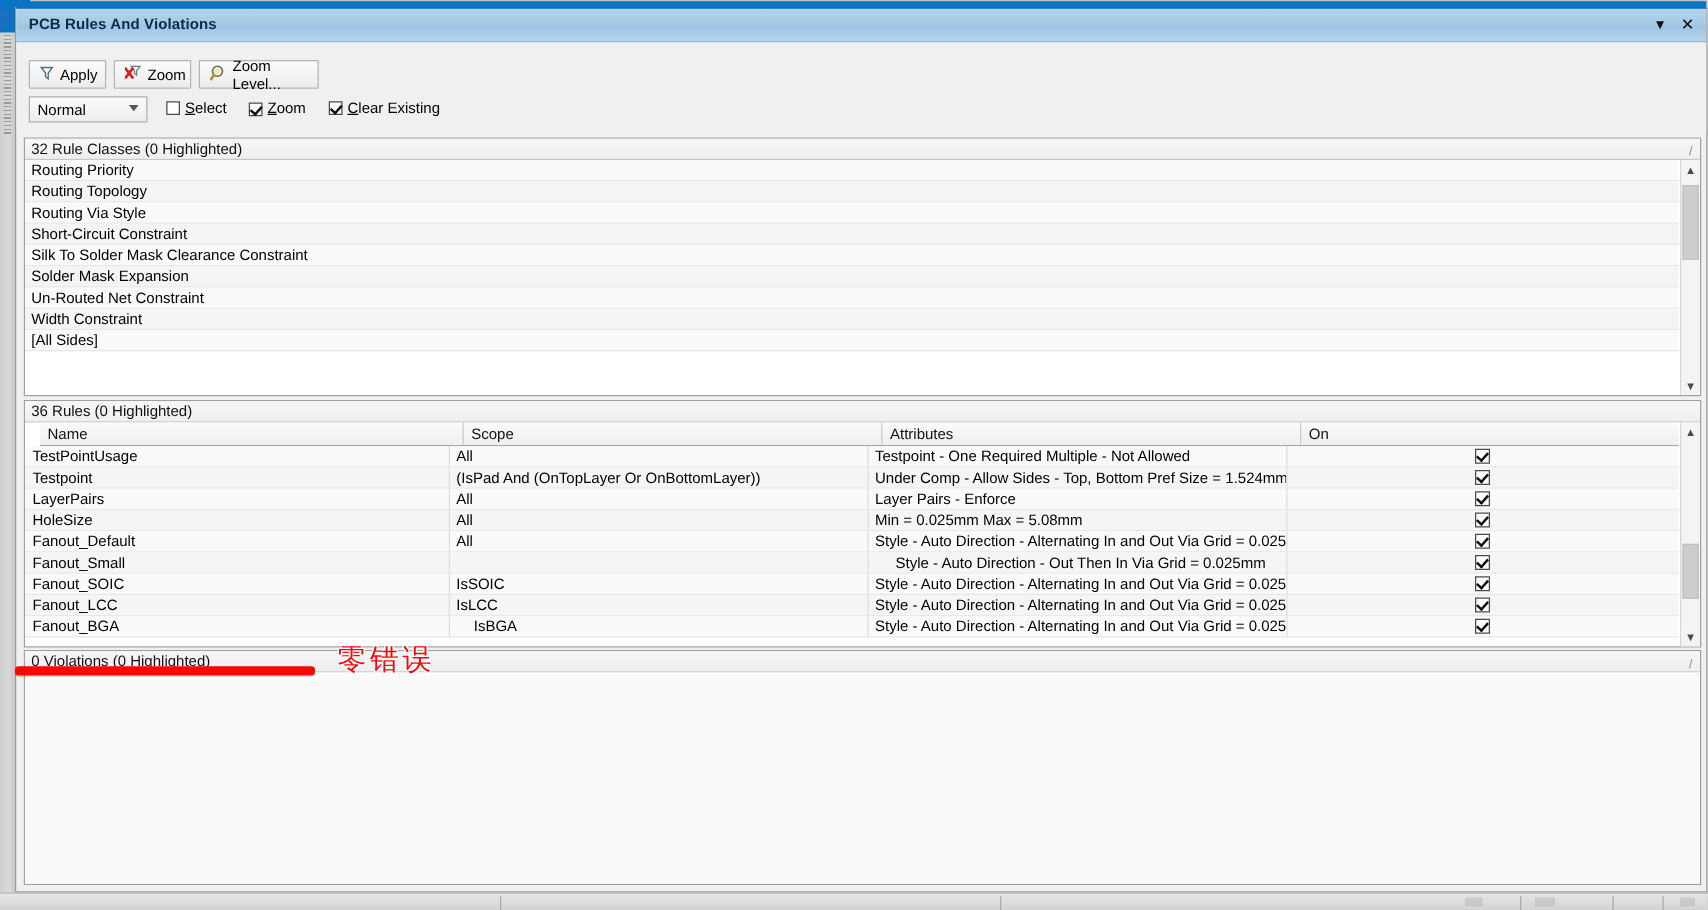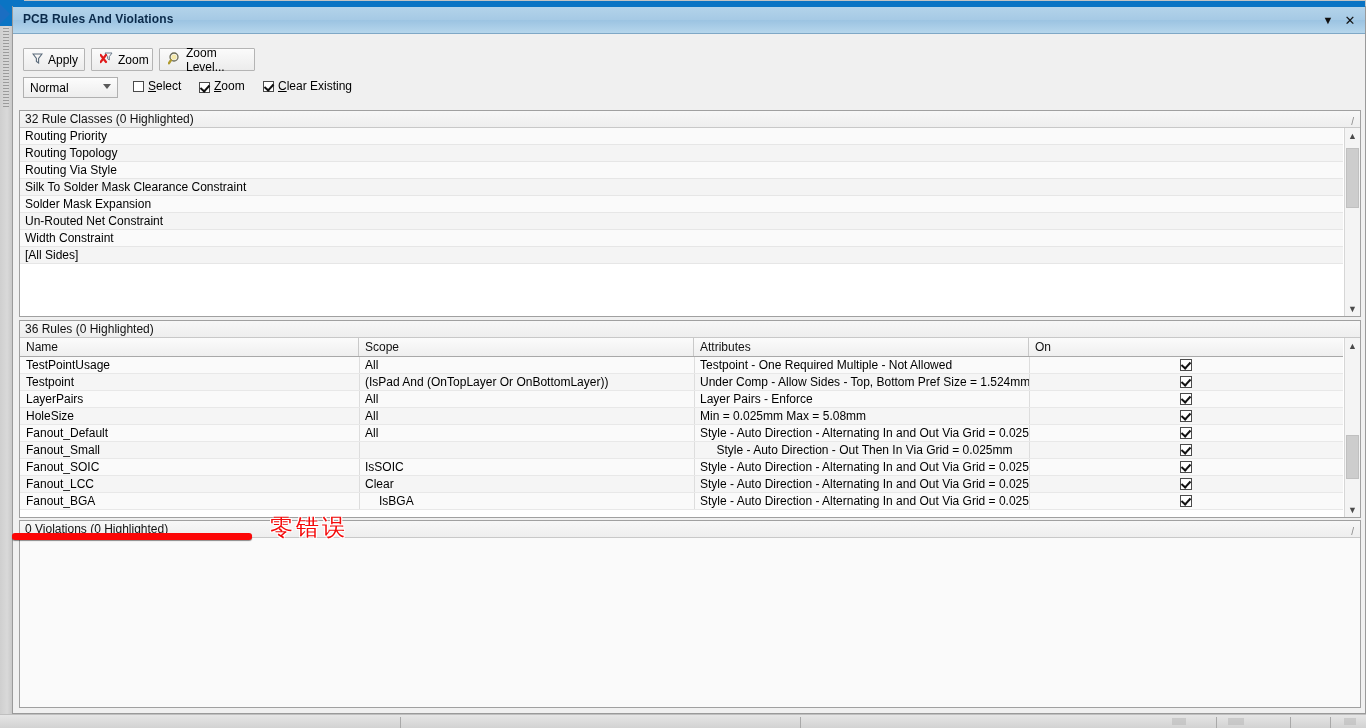--- a/index.html
+++ b/index.html
@@ -58,21 +58,21 @@
     font-size:12px;padding-left:5px;line-height:17px;box-sizing:border-box;color:#111;}
   .grp-header .sortmark{position:absolute;right:6px;top:2px;font-size:10px;color:#8a8a8a;}
 
   .rowarea{position:absolute;left:0;right:0;overflow:hidden;}
   .lrow{height:17px;line-height:17px;font-size:12px;padding-left:5px;
     border-bottom:1px solid #e6e6e6;background:#fafafa;box-sizing:border-box;
     white-space:nowrap;cursor:default;}
   .lrow:nth-child(even){background:#f4f4f4;}
 
   
-  .colhead{position:absolute;left:0;right:0;height:19px;
+  .colhead{position:absolute;left:12px;right:0;height:19px;
     background:linear-gradient(180deg,#fbfbfb,#efefef);border-bottom:1px solid #a8a8a8;
     box-sizing:border-box;}
   .colhead .cell{position:absolute;top:0;height:18px;line-height:18px;font-size:12px;
     padding-left:6px;border-right:1px solid #c9c9c9;box-sizing:border-box;color:#111;cursor:pointer;}
   .grow{position:relative;height:17px;border-bottom:1px solid #e8e8e8;background:#fafafa;box-sizing:border-box;}
   .grow:nth-child(even){background:#f5f5f5;}
   .gcell{position:absolute;top:0;height:17px;line-height:17px;font-size:12px;
     padding-left:6px;box-sizing:border-box;white-space:nowrap;overflow:hidden;}
   .gdiv{position:absolute;top:0;bottom:0;width:1px;background:#ddd;}
 
@@ -172,20 +172,21 @@
 
   <div class="listframe" style="left:6px;top:103px;width:1342px;height:207px;">
     <div class="grp-header">
       <span>32 Rule Classes (0 Highlighted)</span>
       <span class="sortmark">/</span>
     </div>
     <div class="rowarea" id="rc-rows" style="top:17px;bottom:0;right:17px;">
         <div class="lrow">Routing Priority</div>
         <div class="lrow">Routing Topology</div>
         <div class="lrow">Routing Via Style</div>
+        <div class="lrow">Short-Circuit Constraint</div>
         <div class="lrow">Silk To Solder Mask Clearance Constraint</div>
         <div class="lrow">Solder Mask Expansion</div>
         <div class="lrow">Un-Routed Net Constraint</div>
         <div class="lrow">Width Constraint</div>
         <div class="lrow">[All Sides]</div>
       </div>
     <div class="vsb" style="right:0;top:17px;bottom:0;">
       <div class="arrw up">▲</div>
       <div class="thumb" style="top:20px;height:60px;"></div>
       <div class="arrw dn">▼</div>
@@ -274,21 +275,21 @@
           <div class="gcell" style="left: 674px; width: 335px;">Style - Auto    Direction - Alternating In and Out Via Grid = 0.025</div>
           <div class="gdiv" style="left: 339px;"></div>
           <div class="gdiv" style="left: 674px;"></div>
           <div class="gdiv" style="left: 1009px;"></div>
           <div style="position: absolute; left: 1160px; top: 2px;">
             <span class="cbox on" style="width: 12px; height: 12px; display: block;"></span>
           </div>
         </div>
         <div class="grow">
           <div class="gcell" style="left: 0px; width: 339px;">Fanout_LCC</div>
-          <div class="gcell" style="left: 339px; width: 335px;">Clear</div>
+          <div class="gcell" style="left: 339px; width: 335px;">IsLCC</div>
           <div class="gcell" style="left: 674px; width: 335px;">Style - Auto    Direction - Alternating In and Out Via Grid = 0.025</div>
           <div class="gdiv" style="left: 339px;"></div>
           <div class="gdiv" style="left: 674px;"></div>
           <div class="gdiv" style="left: 1009px;"></div>
           <div style="position: absolute; left: 1160px; top: 2px;">
             <span class="cbox on" style="width: 12px; height: 12px; display: block;"></span>
           </div>
         </div>
         <div class="grow">
           <div class="gcell" style="left: 0px; width: 339px;">Fanout_BGA</div>

